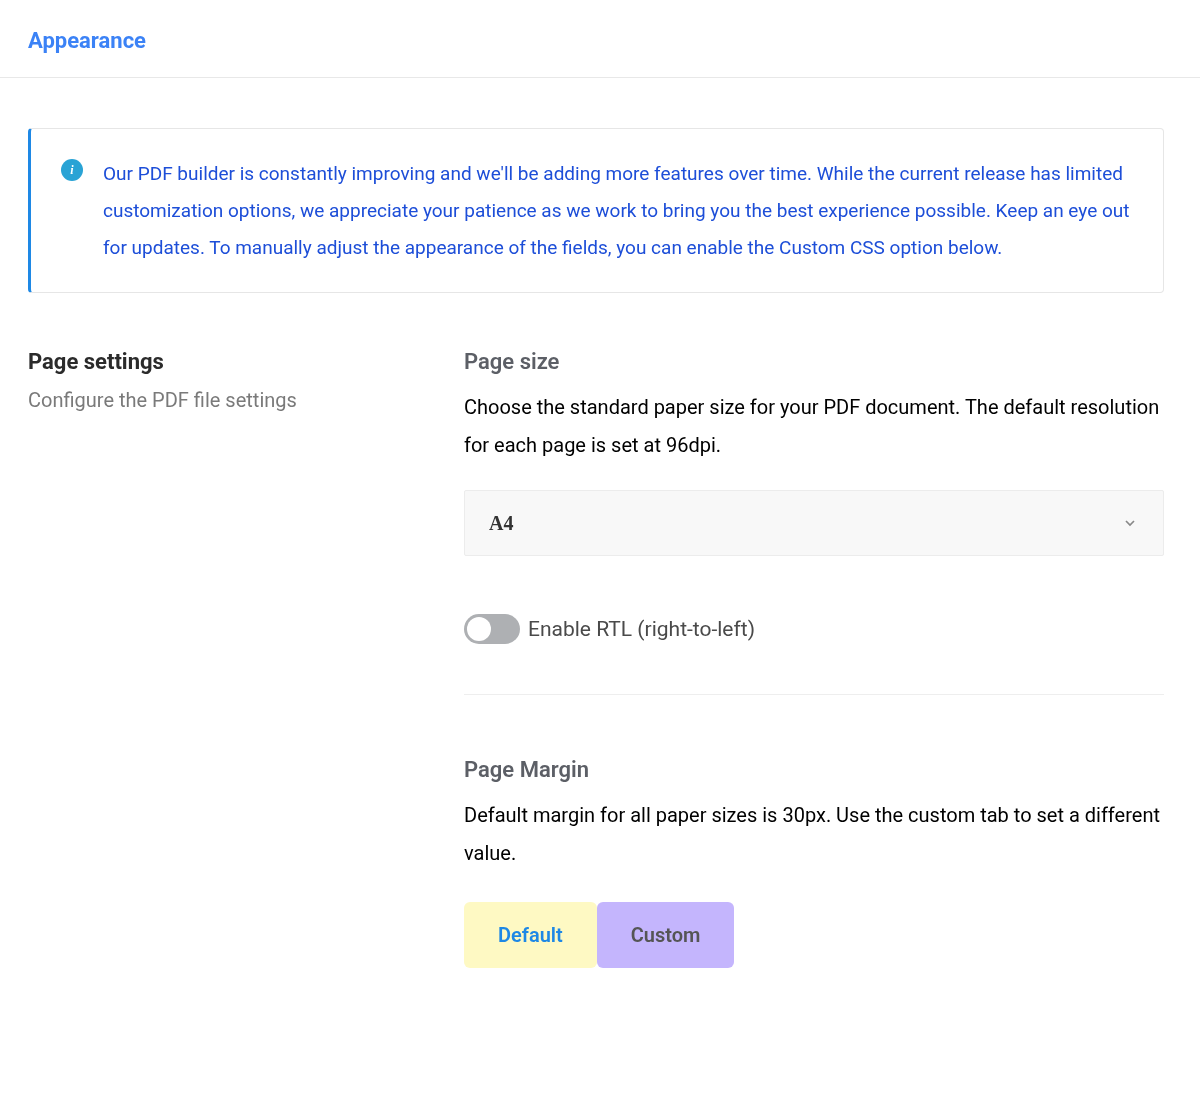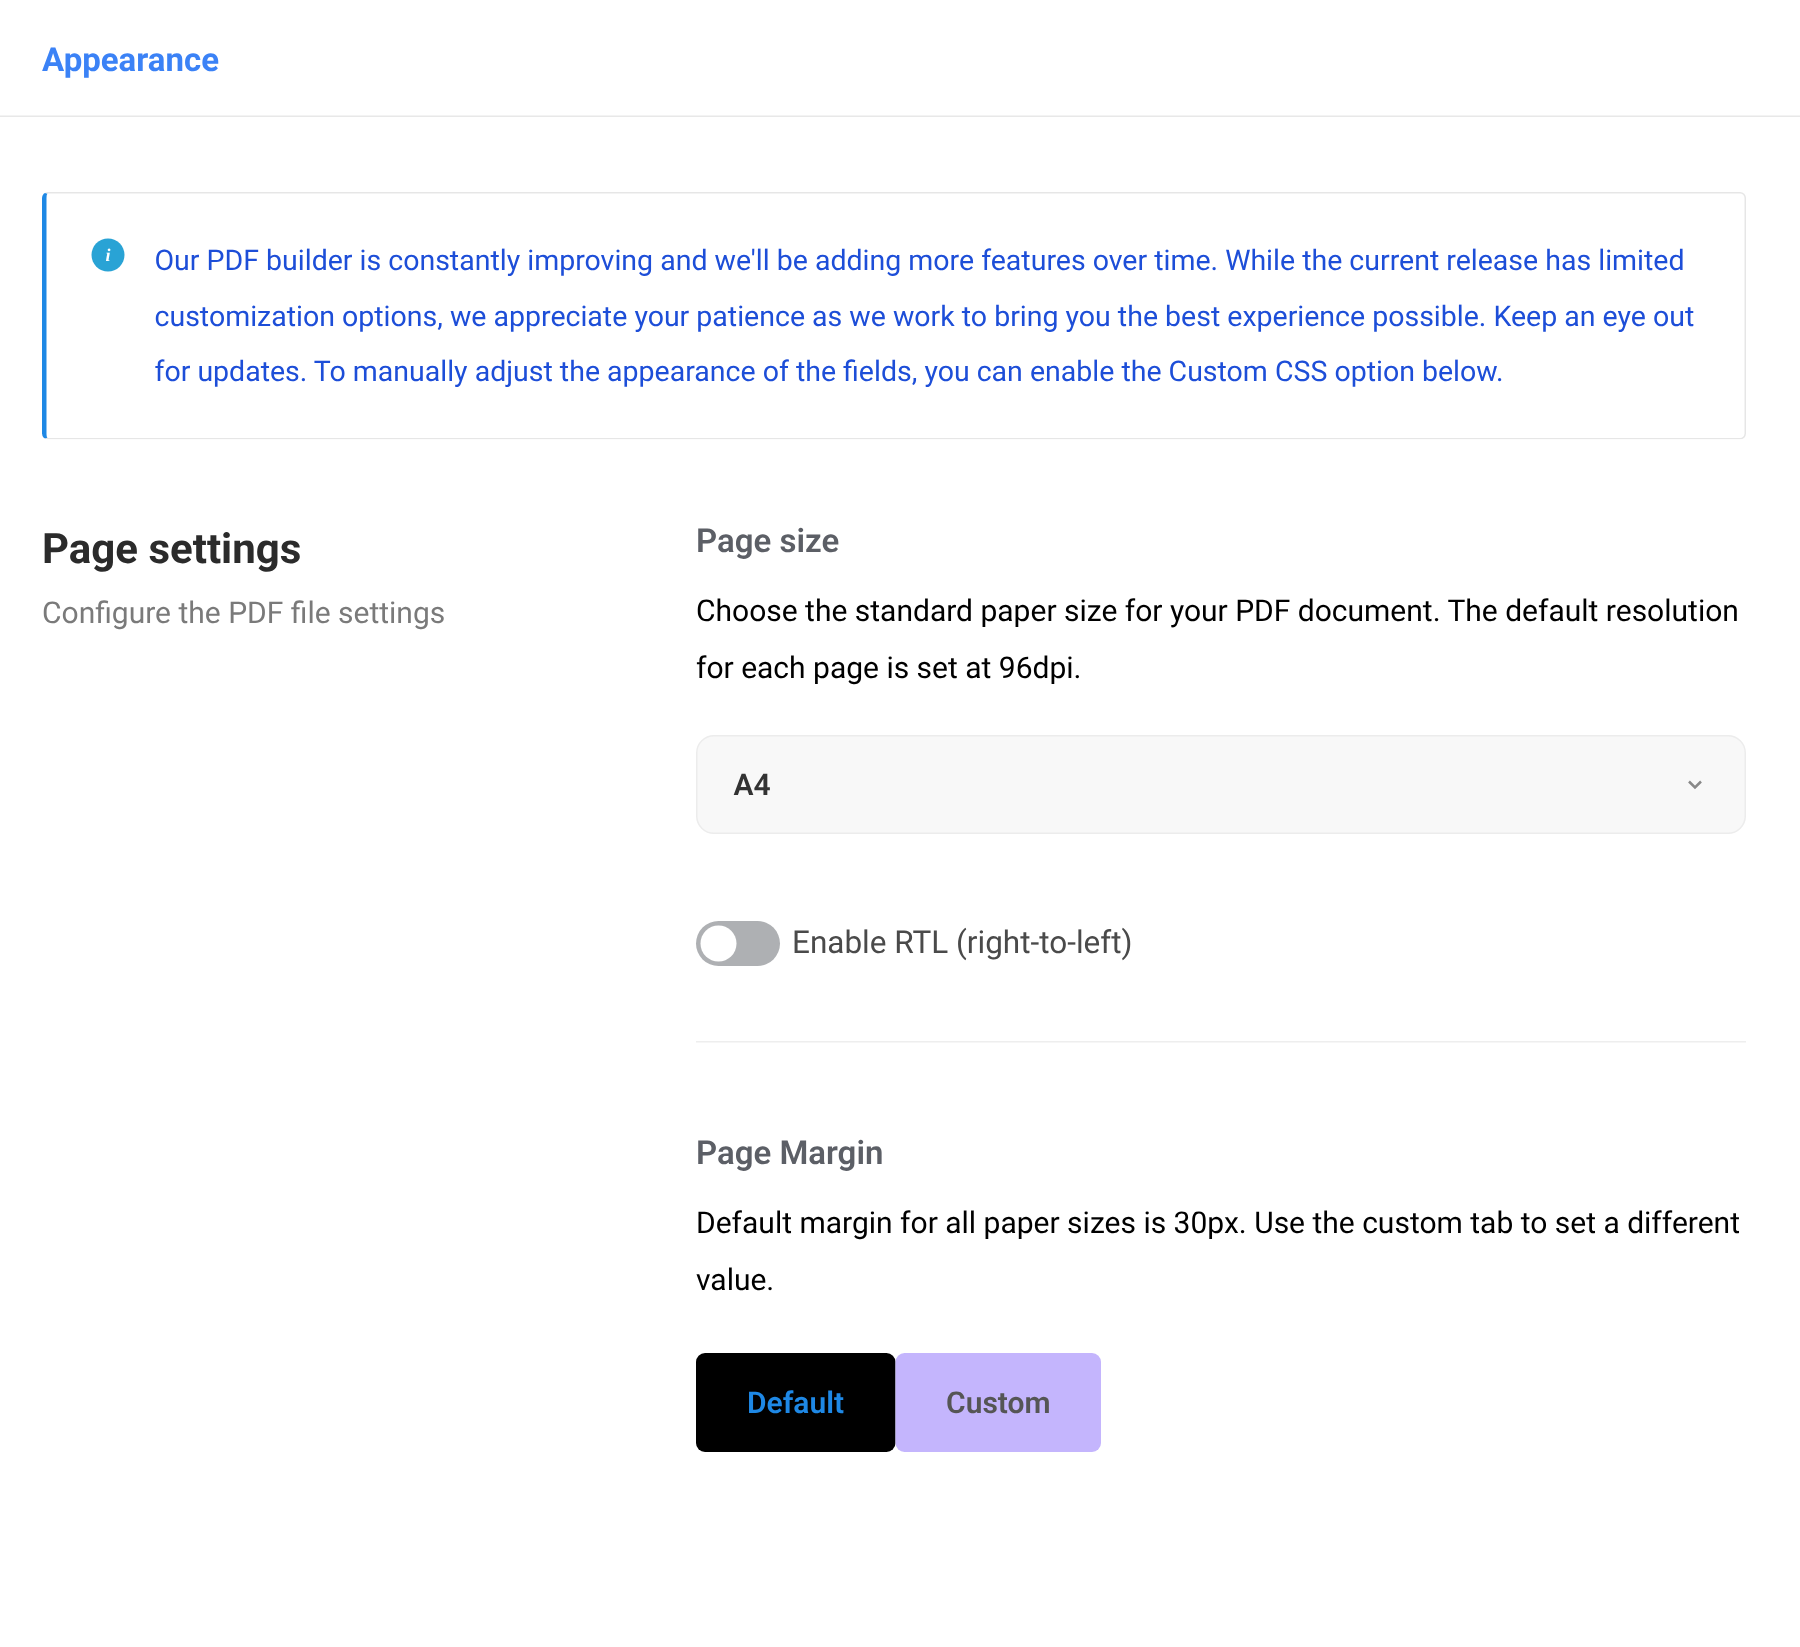--- a/index.html
+++ b/index.html
@@ -64,21 +64,21 @@
     .settings-row {
       display: flex;
       margin-top: 56px;
       gap: 40px;
     }
     .settings-left {
       width: 396px;
       flex-shrink: 0;
     }
     .settings-left-title {
-      font-size: 28px;
+      font-size: 22px;
       font-weight: 700;
       color: #2b2b2b;
       margin-bottom: 14px;
     }
     .settings-left-desc {
       font-size: 20px;
       color: #7a7a7a;
     }
     .settings-right {
       flex: 1;
@@ -93,26 +93,27 @@
       font-size: 20px;
       line-height: 1.9;
       color: #000000;
       margin-bottom: 26px;
     }
     .select-box {
       width: 100%;
       height: 66px;
       background: #f8f8f8;
       border: 1px solid #ececec;
-      border-radius: 12px;
+      border-radius: 2px;
       display: flex;
       align-items: center;
       justify-content: space-between;
       padding: 0 24px;
       cursor: pointer;
+      font-family: Liberation Serif, serif;
     }
     .select-value {
       font-size: 20px;
       font-weight: 600;
       color: #333;
     }
     .chevron-down {
       width: 18px;
       height: 18px;
       display: flex;
@@ -168,21 +169,21 @@
       padding: 0 34px;
       display: flex;
       align-items: center;
       justify-content: center;
       font-size: 20px;
       font-weight: 600;
       border-radius: 6px;
       cursor: pointer;
     }
     .tab-active {
-      background: #000000;
+      background: #fef9c3;
       color: #1e88e5;
     }
     .tab-inactive {
       background: #c4b5fd;
       color: #555;
     }
   </style>
 </head>
 <body>
 

